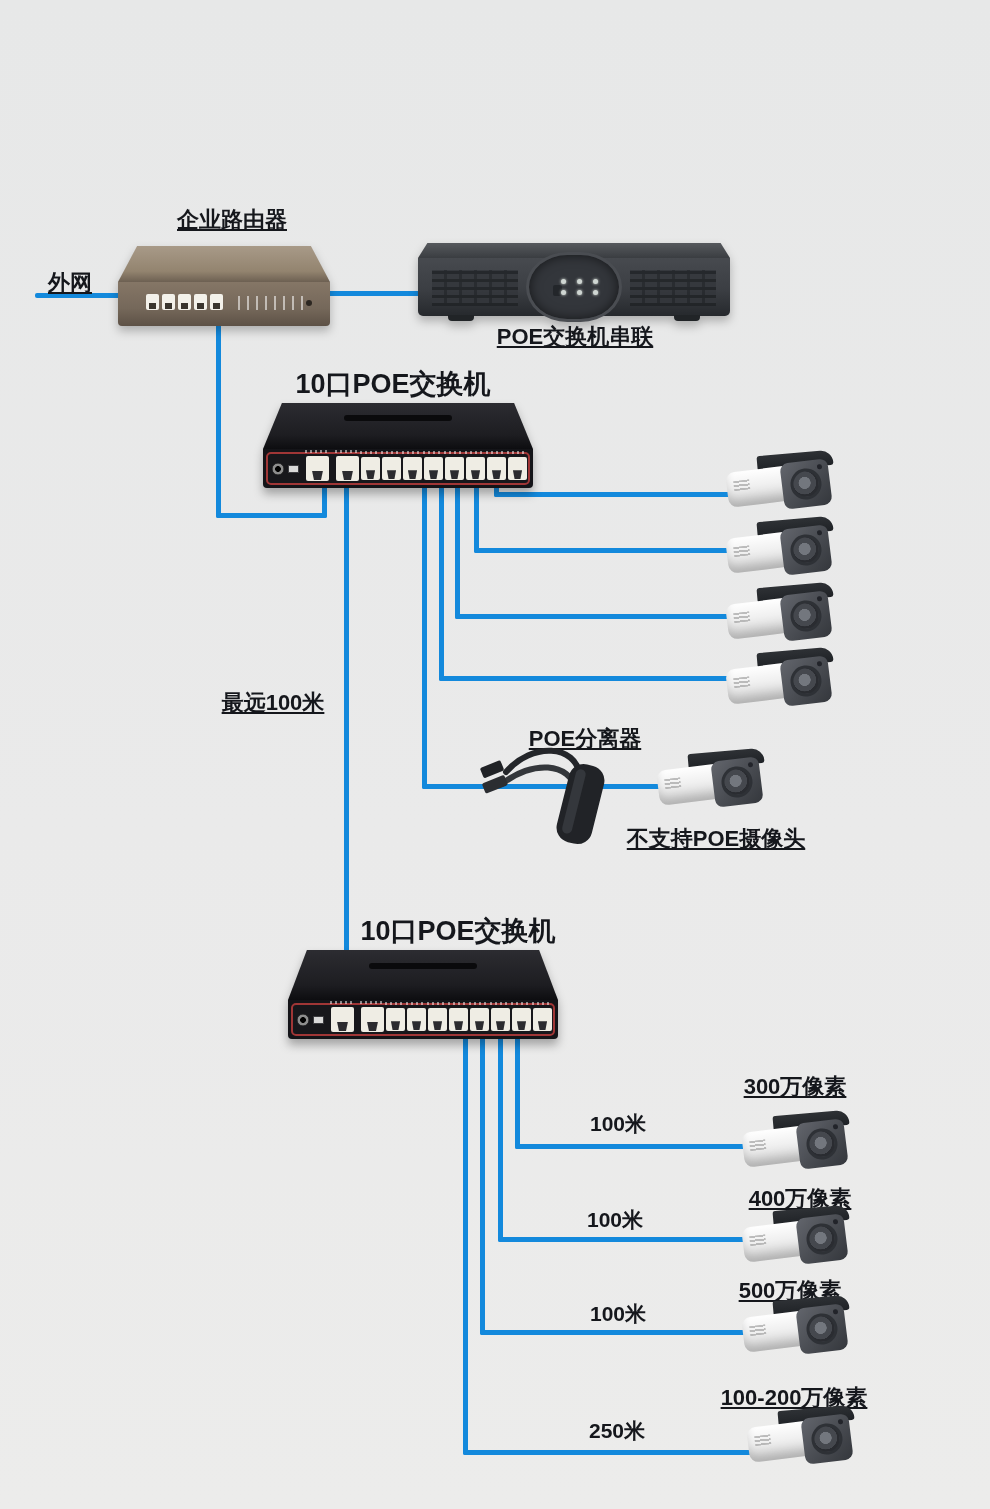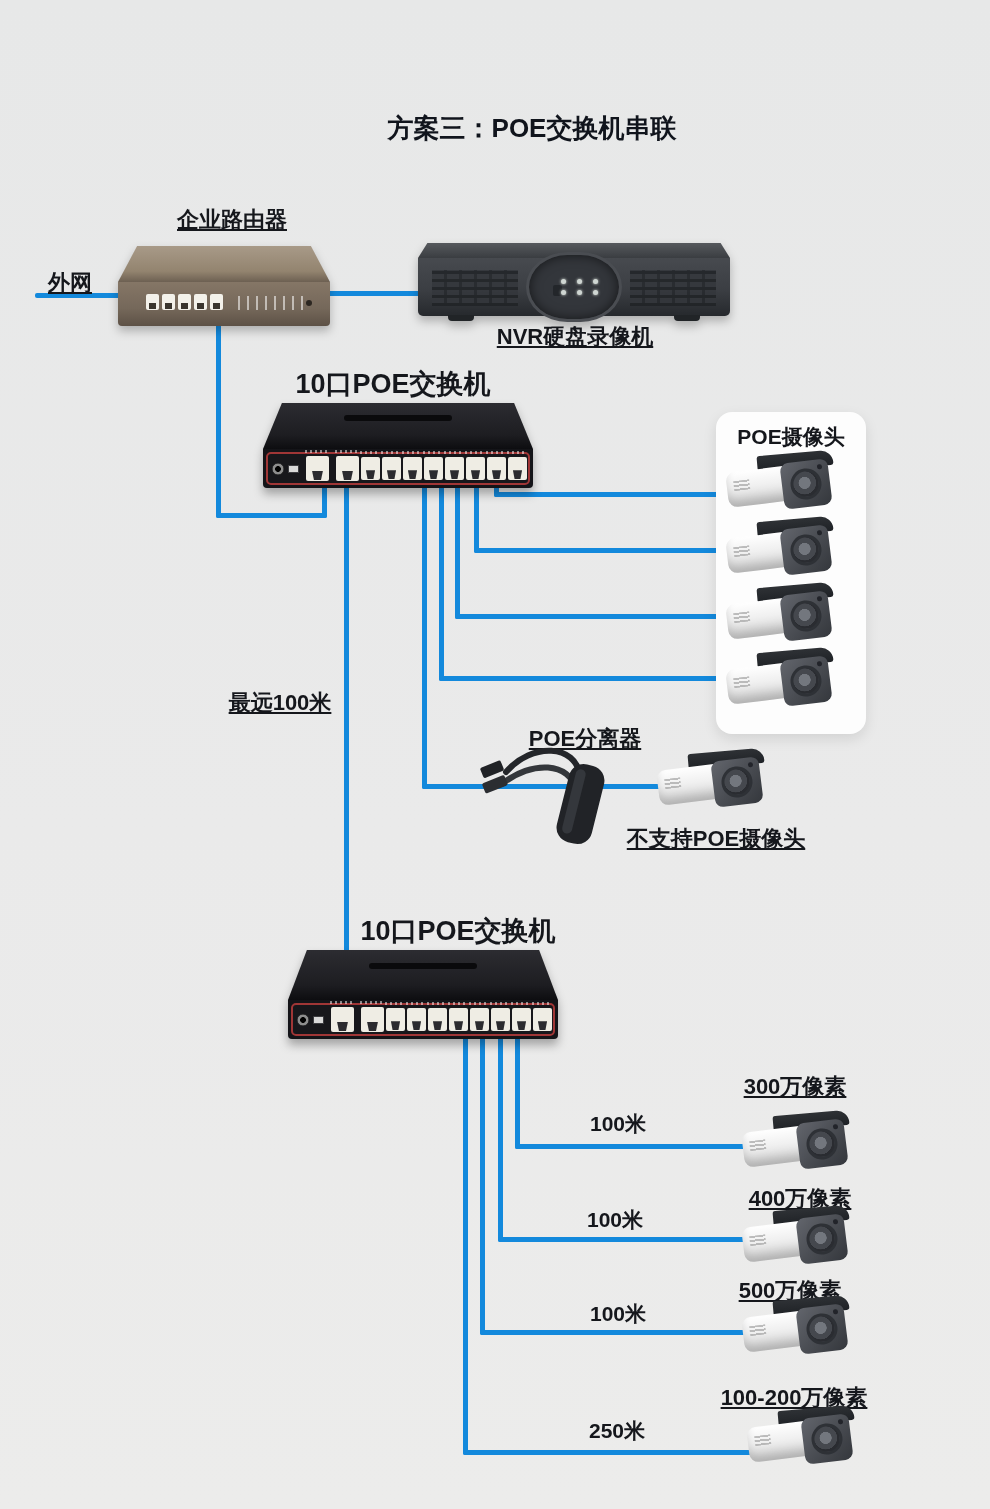--- a/index.html
+++ b/index.html
@@ -95,21 +95,20 @@
     border-radius:50%;border:3px solid #2e3136;
     background:radial-gradient(circle at 45% 45%,#73777e 0 30%,#45484e 32% 58%,#2a2c31 60%);}
   
   .splitter-svg{position:absolute;left:440px;top:736px;}
 </style>
 </head>
 <body>
 
 <div class="canvas">
 
-  <div class="lbl subtitle">方案三：POE交换机串联</div>
 
   <div class="cable h" style="left:35px;top:293px;width:92px;"></div>
   <div class="cable h" style="left:325px;top:291px;width:110px;"></div>
   <div class="cable v" style="left:216px;top:318px;height:200px;"></div>
   <div class="cable h" style="left:216px;top:513px;width:111px;"></div>
   <div class="cable v" style="left:322px;top:482px;height:36px;"></div>
 
   <div class="cable v" style="left:344px;top:482px;height:523px;"></div>
 
   <div class="cable v" style="left:494px;top:482px;height:15px;"></div>
@@ -163,21 +162,21 @@
             <i class="nvr-led"></i>
             <i class="nvr-led"></i>
             <i class="nvr-led"></i>
             <i class="nvr-led"></i>
         </div>
       </div>
       <div class="nvr-foot" style="left:30px;"></div>
       <div class="nvr-foot" style="right:30px;"></div>
     </div>
   </div>
-  <div class="lbl lbl-device" style="left:575px;top:322px;">NVR硬盘录像机</div>
+  <div class="lbl lbl-device" style="left:575px;top:322px;">POE交换机串联</div>
 
   <div class="lbl" style="left:393px;top:366px;font-size:27px;font-weight:600;">10口POE交换机</div>
   <div class="switch" style="left:263px;top:403px;">
     <div class="sw-top"></div>
     <div class="sw-front">
       <div class="sw-panel">
         <span class="dc-jack"></span>
         <span class="sw-toggle"></span>
         <i class="port lan"></i>
           <i class="port lan"></i>
@@ -186,23 +185,20 @@
           <i class="port poe"></i>
           <i class="port poe"></i>
           <i class="port poe"></i>
           <i class="port poe"></i>
           <i class="port poe"></i>
           <i class="port poe"></i>
       </div>
     </div>
   </div>
 
-  <div class="panel">
-    <div class="panel-label">POE摄像头</div>
-  </div>
   <div class="camera" style="left:727px;top:452px;">
     <span class="cam-hood"></span>
     <span class="cam-body"></span>
     <span class="cam-head">
         <span class="cam-lens"></span>
       </span>
   </div>
   <div class="camera" style="left:727px;top:518px;">
     <span class="cam-hood"></span>
     <span class="cam-body"></span>
@@ -218,21 +214,21 @@
       </span>
   </div>
   <div class="camera" style="left:727px;top:649px;">
     <span class="cam-hood"></span>
     <span class="cam-body"></span>
     <span class="cam-head">
         <span class="cam-lens"></span>
       </span>
   </div>
 
-  <div class="lbl lbl-device" style="left:280px;top:688px;">最远100米</div>
+  <div class="lbl lbl-device" style="left:273px;top:688px;">最远100米</div>
 
   <div class="lbl lbl-device" style="left:550px;top:724px;margin-left:35px;">POE分离器</div>
   <svg class="splitter-svg" width="210" height="115" viewBox="0 0 210 115">
     <g>
       <path d="M66,36 C92,6 136,8 140,40" fill="none" stroke="#24262a" stroke-width="6" stroke-linecap="round"></path>
       <path d="M62,48 C92,24 130,26 136,54" fill="none" stroke="#34373b" stroke-width="6" stroke-linecap="round"></path>
     </g>
     <g transform="rotate(-22 58 40)">
       <rect x="44" y="26" width="22" height="11" rx="2" fill="#202226"></rect>
       <rect x="40" y="41" width="24" height="11" rx="2" fill="#2b2d31"></rect>

